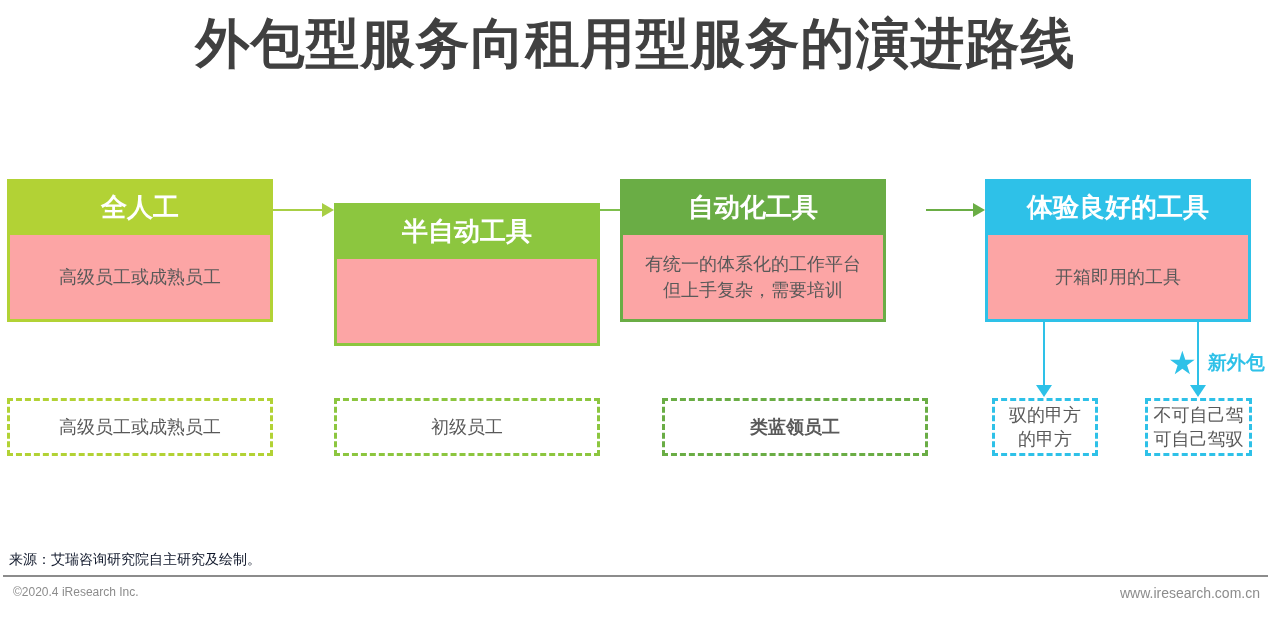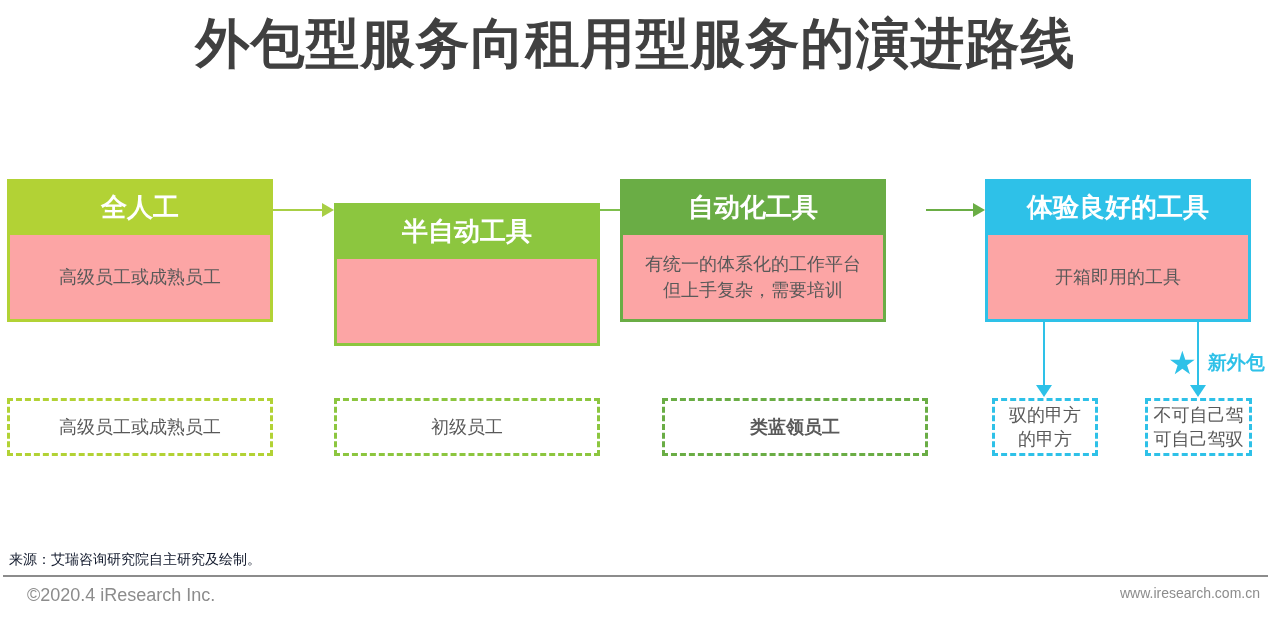--- a/index.html
+++ b/index.html
@@ -20,21 +20,21 @@
           display:flex; align-items:center; justify-content:center; text-align:center;
           font-size:18px; color:#595959; line-height:24px; white-space:pre-line; }
   .vline { position:absolute; width:2px; background:#2ec1e8; }
   .vline::after { content:""; position:absolute; left:-7px; bottom:-10px; border-top:12px solid #2ec1e8;
                   border-left:8px solid transparent; border-right:8px solid transparent; }
   .new-tag { position:absolute; left:1168px; top:348px; display:flex; align-items:center; color:#2ec1e8; font-weight:bold; }
   .new-tag .star { font-size:32px; line-height:30px; }
   .new-tag .txt { font-size:19px; margin-left:11px; }
   .source { position:absolute; left:9px; top:551px; font-size:14px; color:#0f172a; }
   .divider { position:absolute; left:3px; top:575px; width:1265px; height:2px; background:#8c8c8c; }
-  .copyright { position:absolute; left:27px; top:585px; font-family:"Liberation Sans", sans-serif; font-size:18px; color:#8c8c8c; }
+  .copyright { position:absolute; left:13px; top:585px; font-family:"Liberation Sans", sans-serif; font-size:12px; color:#8c8c8c; }
   .website { position:absolute; right:11px; top:585px; font-family:"Liberation Sans", sans-serif; font-size:14px; color:#8c8c8c;text-align:center; }
 </style>
 </head>
 <body>
 
 <div class="title">外包型服务向租用型服务的演进路线</div>
 
 <div class="stage" style="left:7px; border-color:#b2d235;">
   <div class="head" style="background:#b2d235;">
     <span>全人工</span>

